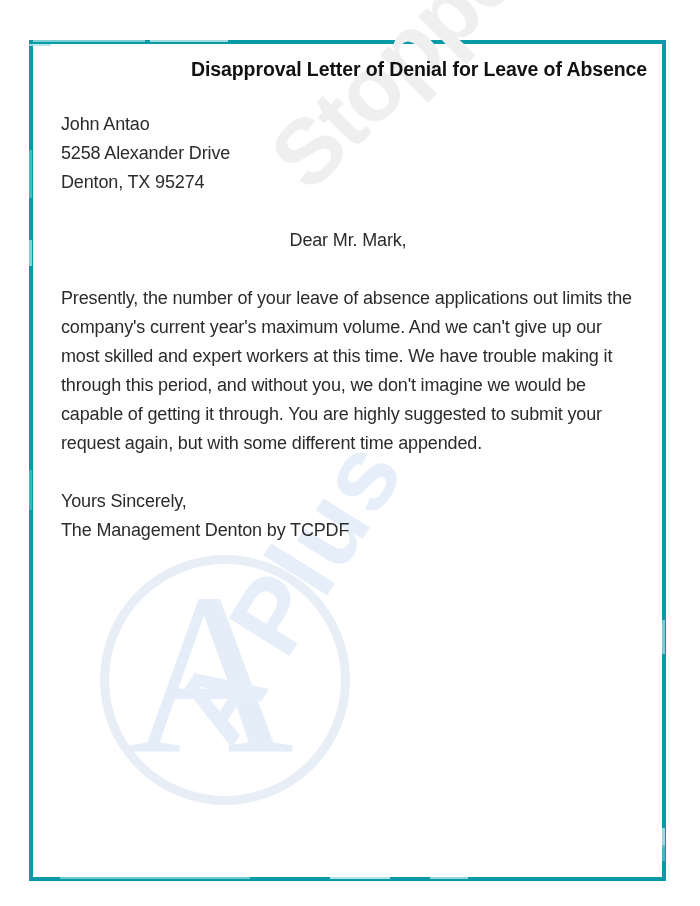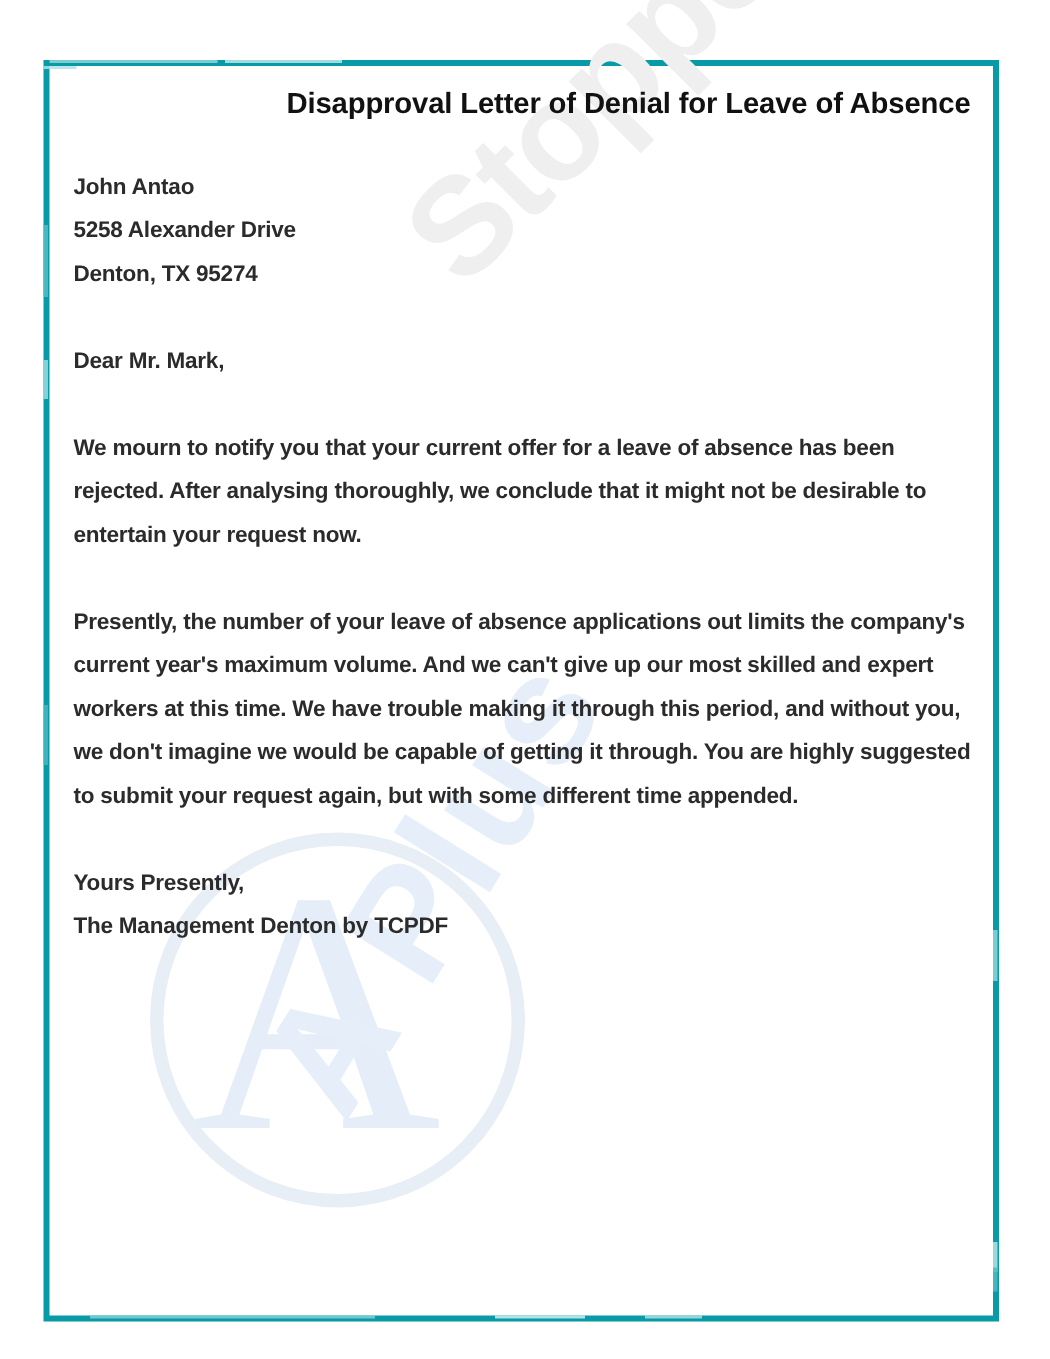--- a/index.html
+++ b/index.html
@@ -116,29 +116,29 @@
   .doc-title {
     margin: 0;
     font-size: 19.5px;
     font-weight: 700;
     color: #111111;
     text-align: right;
     letter-spacing: -0.1px;
     line-height: 34px;
   }
   .block {
-    margin: 0;
+    margin: 12px;
     color: #2b2b2b;
-    font-size: 15px;
-    font-weight: 700;
+    font-size: 18px;
+    font-weight: 400;
     line-height: 29px;
     letter-spacing: -0.15px;
   }
   .addr-block  { margin-top: 24px; }
-  .salutation  { margin-top: 29px; }
+  .salutation  { margin-top: 29px; text-align: center; }
   .para        { margin-top: 29px; }
   .closing     { margin-top: 29px; }
   .line { display: block; white-space: pre-wrap; }
 </style>
 </head>
 <body>
 
 <div class="page">
 
   <div class="frame"></div>
@@ -165,23 +165,22 @@
     <h1 class="doc-title">Disapproval Letter of Denial for Leave of Absence</h1>
 
     <div class="block addr-block">
       <span class="line">John Antao</span>
       <span class="line">5258 Alexander Drive</span>
       <span class="line">Denton, TX 95274</span>
     </div>
 
     <p class="block salutation">Dear Mr. Mark,</p>
 
-    <p class="block para">We mourn to notify you that your current offer for a leave of absence has been rejected. After analysing thoroughly, we conclude that it might not be desirable to entertain your request now.</p>
 
     <p class="block para">Presently, the number of your leave of absence applications out limits the company's current year's maximum volume. And we can't give up our most skilled and expert workers at this time. We have trouble making it through this period, and without you, we don't imagine we would be capable of getting it through. You are highly suggested to submit your request again, but with some different time appended.</p>
 
     <div class="block closing">
-      <span class="line">Yours Presently,</span>
+      <span class="line">Yours Sincerely,</span>
       <span class="line">The Management Denton by TCPDF</span>
     </div>
 
   </div>
 </div>
 
 </body></html>

